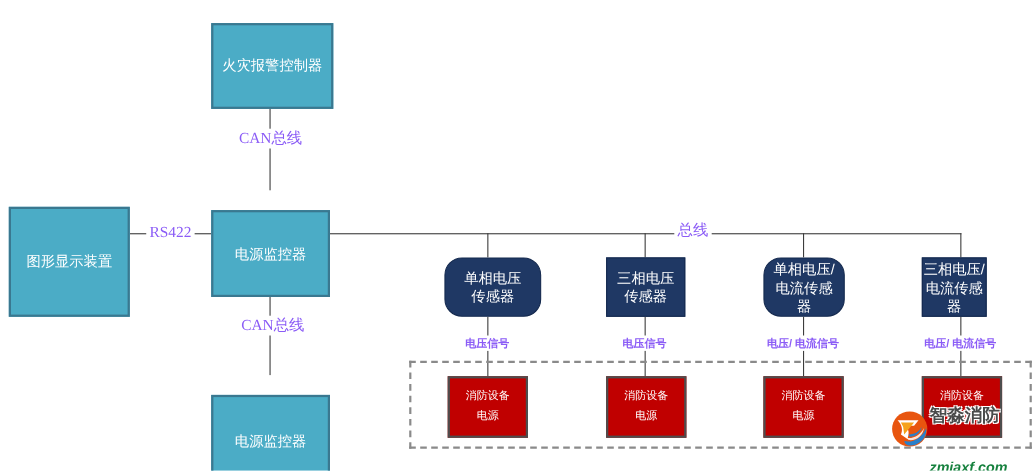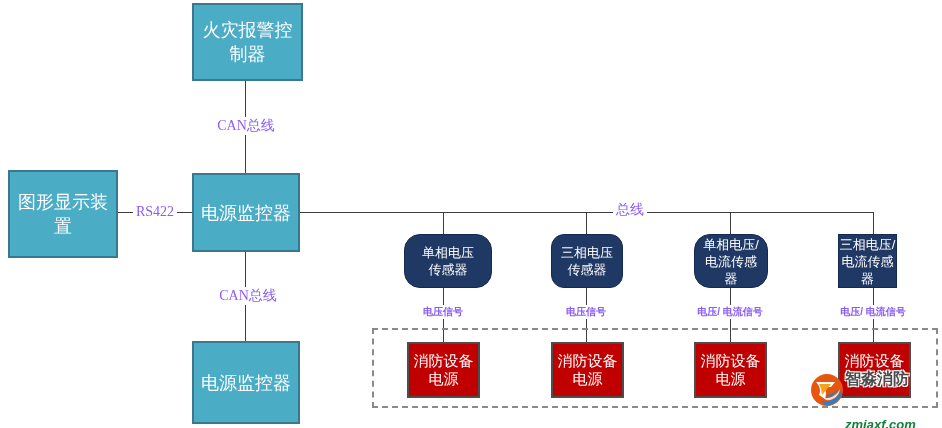--- a/index.html
+++ b/index.html
@@ -4,23 +4,23 @@
 <style>
   html,body{margin:0;padding:0;background:#fff;}
   .stage{
     position:relative;width:942px;height:428px;background:#ffffff;
     font-family:"Liberation Sans",sans-serif;overflow:hidden;
   }
   .box{
     position:absolute;box-sizing:border-box;display:flex;align-items:center;justify-content:center;
     text-align:center;color:#ffffff;white-space:pre-line;
   }
-  .cyan{background:#4BACC6;border:2px solid #3a7890;font-size:18px;}
+  .cyan{background:#4BACC6;border:2px solid #3a7890;font-size:13px;margin-top:18px;}
   .navy{background:#1F3864;border:1px solid #152a4f;font-size:13px;line-height:17px;}
-  .red{background:#C00000;border:2px solid #4d4d4d;font-size:15px;line-height:18px;}
+  .red{background:#C00000;border:2px solid #4d4d4d;font-size:10px;line-height:18px;}
   .line{position:absolute;background:#3d3d3d;}
   .lbl{
     position:absolute;background:#ffffff;color:#8b5cf6;transform:translate(-50%,-50%);
     white-space:nowrap;padding:0 3px;z-index:3;
   }
   .serif{font-family:"Liberation Serif","DejaVu Serif",serif;font-size:14px;}
   .sig{font-size:10px;font-weight:bold;}
   .dashed{position:absolute;box-sizing:border-box;border:2px dashed #8a8a8a;background:transparent;}
   .watermark{position:absolute;left:810px;top:370px;display:flex;align-items:flex-start;z-index:9;}
   .wm-logo{width:34px;height:34px;margin-top:3px;}
@@ -51,29 +51,29 @@
 
   <div class="line" style="left:443px;top:288px;width:1px;height:54px;"></div>
   <div class="line" style="left:586px;top:288px;width:1px;height:54px;"></div>
   <div class="line" style="left:730px;top:288px;width:1px;height:54px;"></div>
   <div class="line" style="left:873px;top:288px;width:1px;height:54px;"></div>
 
   <div class="dashed" style="left:372px;top:328px;width:566px;height:80px;"></div>
 
   <div class="box cyan" style="left:192px;top:3px;width:111px;height:78px;">火灾报警控制器</div>
 
-  <div class="box cyan" style="left:8px;top:170px;width:110px;height:88px;">图形显示装置</div>
+  <div class="box cyan" style="left:8px;top:170px;width:110px;height:100px;">图形显示装置</div>
 
   <div class="box cyan" style="left:192px;top:173px;width:108px;height:79px;">电源监控器</div>
 
   <div class="box cyan" style="left:192px;top:341px;width:108px;height:83px;">电源监控器</div>
 
   <div class="box navy" style="left:404px;top:234px;width:88px;height:54px;border-radius:16px;">单相电压
 传感器</div>
-  <div class="box navy" style="left:551px;top:234px;width:72px;height:54px;border-radius:13px;">三相电压
+  <div class="box navy" style="left:551px;top:234px;width:72px;height:54px;">三相电压
 传感器</div>
   <div class="box navy" style="left:694px;top:234px;width:74px;height:54px;border-radius:16px;">单相电压/
 电流传感
 器</div>
   <div class="box navy" style="left:838px;top:234px;width:59px;height:54px;">三相电压/
 电流传感
 器</div>
 
   <div class="box red" style="left:407px;top:342px;width:73px;height:56px;">消防设备
 电源</div>

